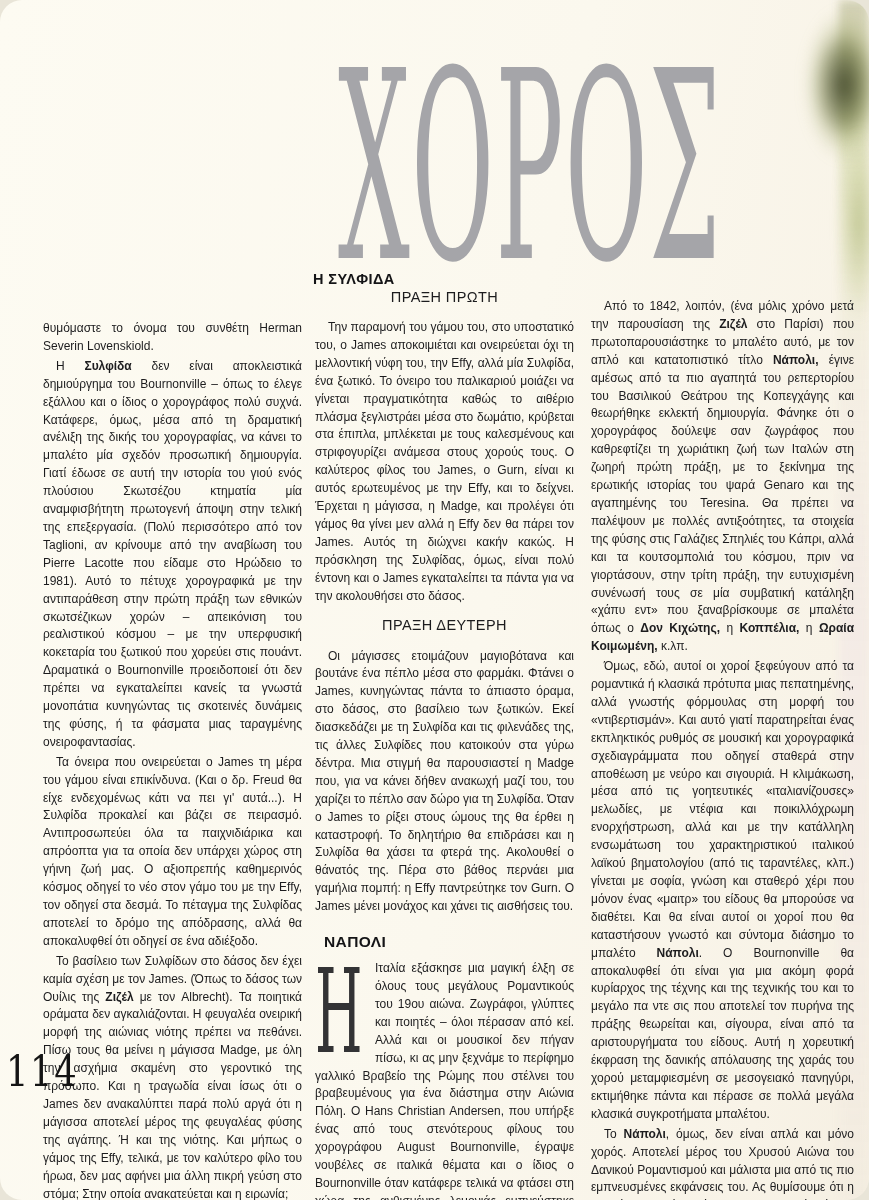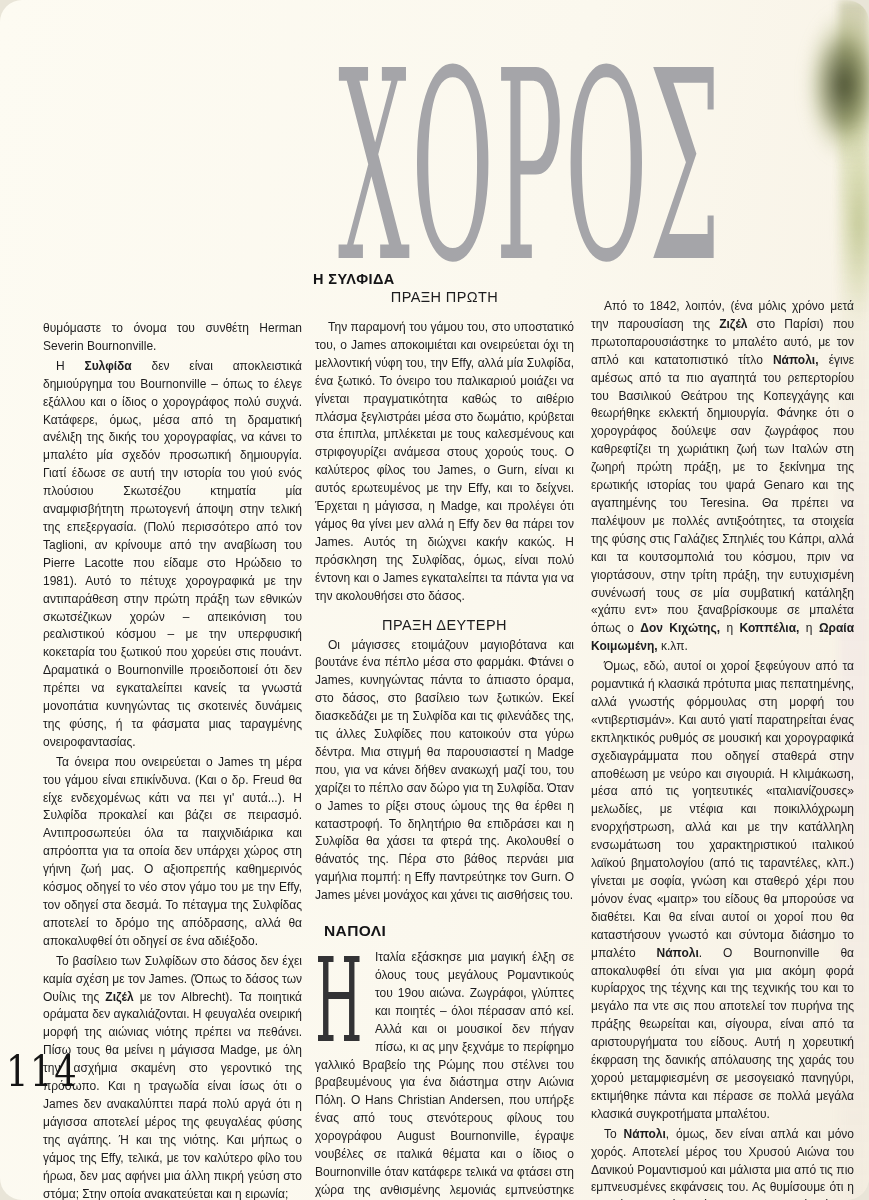--- a/index.html
+++ b/index.html
@@ -55,21 +55,21 @@
   .col p.indent { text-indent:13px; }
   .bold { font-weight:bold; }
   .sec-title {
     margin:0; font-size:14.5px; font-weight:bold; letter-spacing:0.4px;
     line-height:18px; text-align:left; color:#141416;
   }
   .sec-sub {
     margin:0 0 13px 0; font-size:14.5px; font-weight:normal; letter-spacing:0.4px;
     line-height:18px; text-align:center; color:#1c1c1e;
   }
-  .sec-sub2 { margin:10px 0 3px 0; }
+  .sec-sub2 { margin:10px 0 14px 0; }
   .napoli-title { margin:17px 0 9px 11px; font-size:15.5px; }
   
   .dropcap {
     float:left; width:52px; height:87px; position:relative;
     margin:3px 8px 0 0;
   }
   .dropcap span {
     position:absolute; left:0; top:-9px;
     font-family:"DejaVu Serif","Liberation Serif",serif;
     font-size:116px; line-height:1; color:#333335;
@@ -88,21 +88,21 @@
 
 <div class="page">
 
   <div class="edge-tint"></div>
   <div class="corner-smudge"></div>
   <div class="corner-smudge2"></div>
 
   <h1 class="masthead">ΧΟΡΟΣ</h1>
 
   <div class="col col-left">
-    <p><span>θυμόμαστε το όνομα του συνθέτη Herman Severin Bournonville.</span></p>
+    <p><span>θυμόμαστε το όνομα του συνθέτη Herman Severin Lovenskiold.</span></p>
     <p class="indent"><span>Η </span><span class="bold">Συλφίδα</span><span> δεν είναι αποκλειστικά δημιούργημα του Bournonville – όπως το έλεγε εξάλλου και ο ίδιος ο χορογράφος πολύ συχνά. Κατάφερε, όμως, μέσα από τη δραματική ανέλιξη της δικής του χορογραφίας, να κάνει το μπαλέτο μία σχεδόν προσωπική δημιουργία. Γιατί έδωσε σε αυτή την ιστορία του γιού ενός πλούσιου Σκωτσέζου κτηματία μία αναμφισβήτητη πρωτογενή άποψη στην τελική της επεξεργασία. (Πολύ περισσότερο από τον Taglioni, αν κρίνουμε από την αναβίωση του Pierre Lacotte που είδαμε στο Ηρώδειο το 1981). Αυτό το πέτυχε χορογραφικά με την αντιπαράθεση στην πρώτη πράξη των εθνικών σκωτσέζικων χορών – απεικόνιση του ρεαλιστικού κόσμου – με την υπερφυσική κοκεταρία του ξωτικού που χορεύει στις πουάντ. Δραματικά ο Bournonville προειδοποιεί ότι δεν πρέπει να εγκαταλείπει κανείς τα γνωστά μονοπάτια κυνηγώντας τις σκοτεινές δυνάμεις της φύσης, ή τα φάσματα μιας ταραγμένης ονειροφαντασίας.</span></p>
     <p class="indent"><span>Τα όνειρα που ονειρεύεται ο James τη μέρα του γάμου είναι επικίνδυνα. (Και ο δρ. Freud θα είχε ενδεχομένως κάτι να πει γι' αυτά...). Η Συλφίδα προκαλεί και βάζει σε πειρασμό. Αντιπροσωπεύει όλα τα παιχνιδιάρικα και απρόοπτα για τα οποία δεν υπάρχει χώρος στη γήινη ζωή μας. Ο αξιοπρεπής καθημερινός κόσμος οδηγεί το νέο στον γάμο του με την Effy, τον οδηγεί στα δεσμά. Το πέταγμα της Συλφίδας αποτελεί το δρόμο της απόδρασης, αλλά θα αποκαλυφθεί ότι οδηγεί σε ένα αδιέξοδο.</span></p>
     <p class="indent"><span>Το βασίλειο των Συλφίδων στο δάσος δεν έχει καμία σχέση με τον James. (Όπως το δάσος των Ουίλις της </span><span class="bold">Ζιζέλ</span><span> με τον Albrecht). Τα ποιητικά οράματα δεν αγκαλιάζονται. Η φευγαλέα ονειρική μορφή της αιώνιας νιότης πρέπει να πεθάνει. Πίσω τους θα μείνει η μάγισσα Madge, με όλη την ασχήμια σκαμένη στο γεροντικό της πρόσωπο. Και η τραγωδία είναι ίσως ότι ο James δεν ανακαλύπτει παρά πολύ αργά ότι η μάγισσα αποτελεί μέρος της φευγαλέας φύσης της αγάπης. Ή και της νιότης. Και μήπως ο γάμος της Effy, τελικά, με τον καλύτερο φίλο του ήρωα, δεν μας αφήνει μια άλλη πικρή γεύση στο στόμα; Στην οποία ανακατεύεται και η ειρωνία;</span></p>
     <p class="indent"><span class="bold">Η Έρχεται</span><span> παρουσιάστηκε για πρώτη φορά στο Βασιλικό Θέατρο το Νοέμβρη 1836.</span></p>
   </div>
 
   <div class="col col-middle">
     <h2 class="sec-title">Η ΣΥΛΦΙΔΑ</h2>
     <h3 class="sec-sub">ΠΡΑΞΗ ΠΡΩΤΗ</h3>
     <p class="indent"><span>Την παραμονή του γάμου του, στο υποστατικό του, ο James αποκοιμιέται και ονειρεύεται όχι τη μελλοντική νύφη του, την Effy, αλλά μία Συλφίδα, ένα ξωτικό. Το όνειρο του παλικαριού μοιάζει να γίνεται πραγματικότητα καθώς το αιθέριο πλάσμα ξεγλιστράει μέσα στο δωμάτιο, κρύβεται στα έπιπλα, μπλέκεται με τους καλεσμένους και στριφογυρίζει ανάμεσα στους χορούς τους. Ο καλύτερος φίλος του James, ο Gurn, είναι κι αυτός ερωτευμένος με την Effy, και το δείχνει. Έρχεται η μάγισσα, η Madge, και προλέγει ότι γάμος θα γίνει μεν αλλά η Effy δεν θα πάρει τον James. Αυτός τη διώχνει κακήν κακώς. Η πρόσκληση της Συλφίδας, όμως, είναι πολύ έντονη και ο James εγκαταλείπει τα πάντα για να την ακολουθήσει στο δάσος.</span></p>

